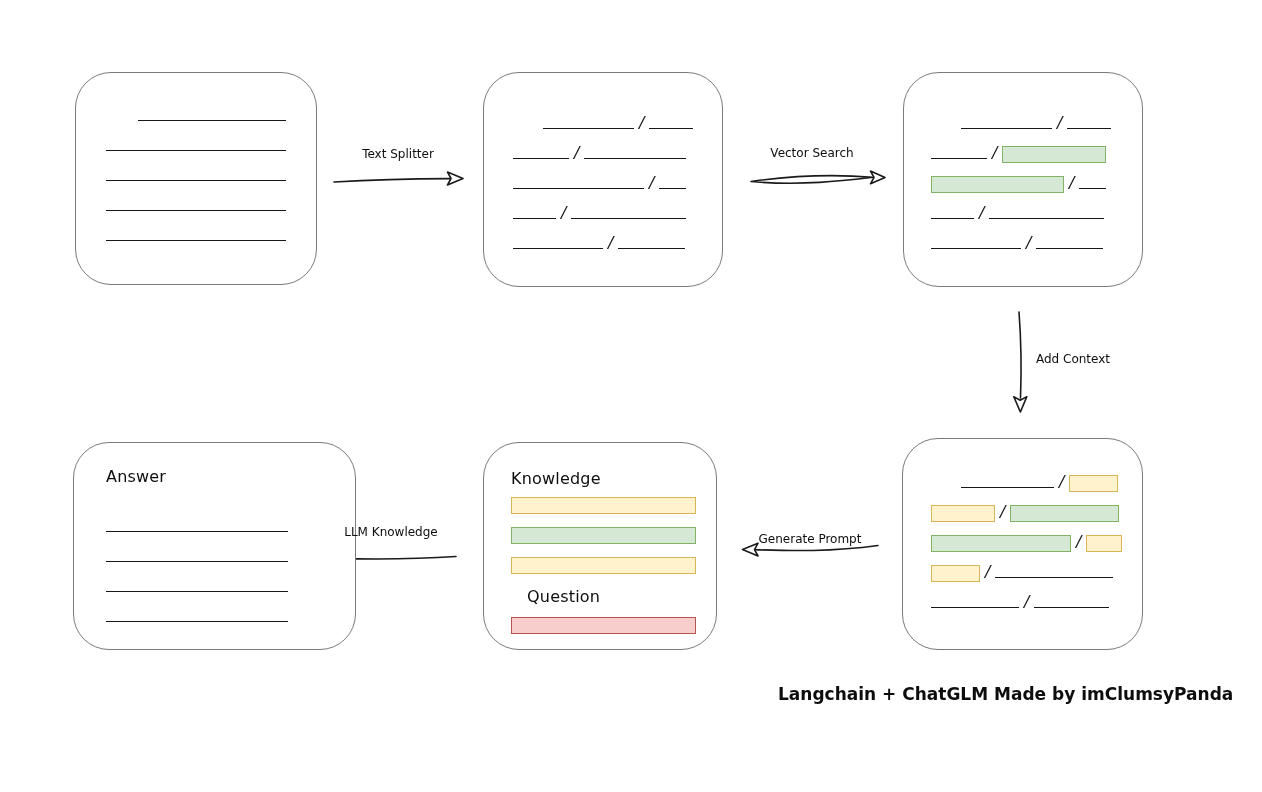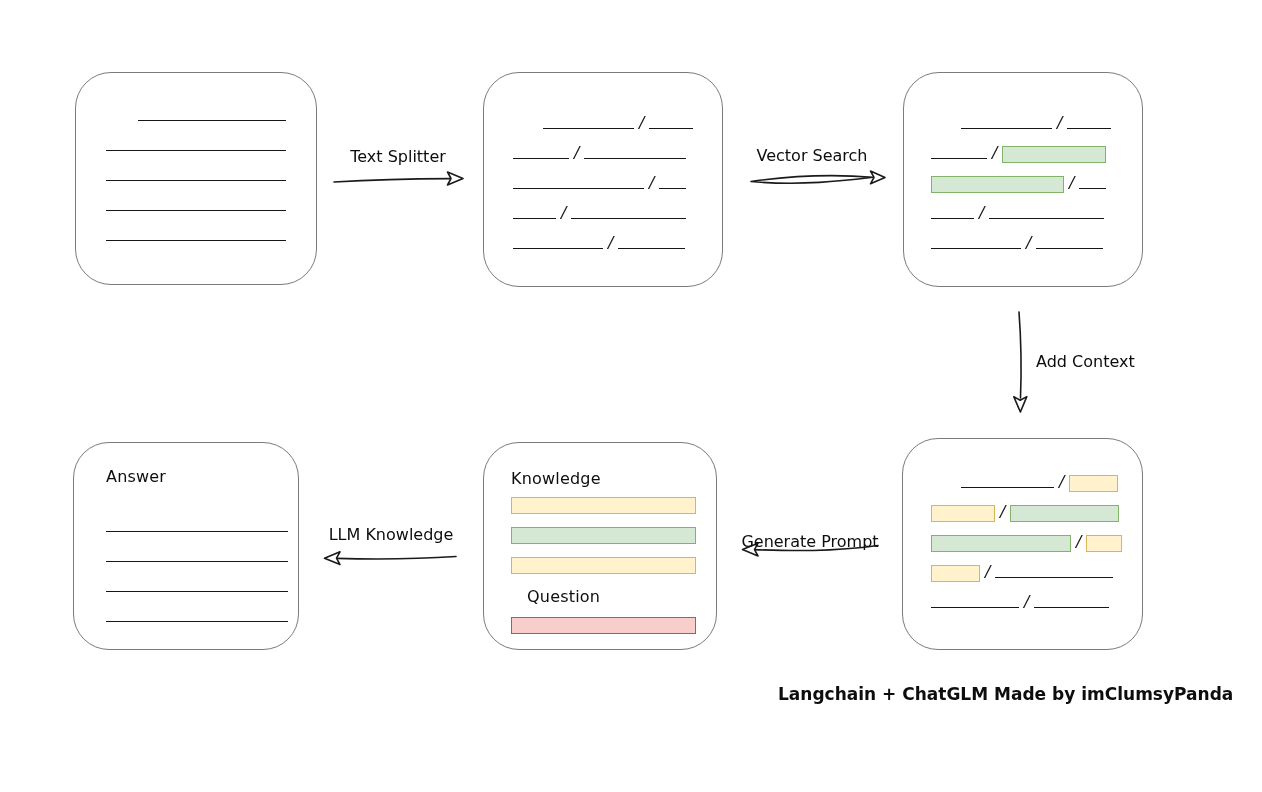--- a/index.html
+++ b/index.html
@@ -10,21 +10,21 @@
   .arrows{position:absolute;left:0;top:0;width:1262px;height:792px;pointer-events:none;}
   .box{
     position:absolute;background:#fff;border:1.4px solid var(--box-border,#7b7b7b);
     border-radius:36px;box-sizing:border-box;
   }
   .box-document{left:75px;top:72px;width:242px;height:213px;padding:18px 0 0 30px;}
   .box-chunks{left:483px;top:72px;width:240px;height:215px;padding:26px 0 0 29px;}
   .box-vector{left:903px;top:72px;width:240px;height:215px;padding:26px 0 0 27px;}
   .box-context{left:902px;top:438px;width:241px;height:212px;padding:19px 0 0 28px;}
   .box-prompt{left:483px;top:442px;width:234px;height:208px;padding:26px 34px 0 27px;}
-  .box-answer{left:73px;top:442px;width:226px;height:208px;padding:24px 0 0 32px;}
+  .box-answer{left:73px;top:442px;width:283px;height:208px;padding:24px 0 0 32px;}
   .line-row{height:30px;display:flex;align-items:flex-end;}
   .doc-line{height:0;border-bottom:1.7px solid var(--ink,#161616);}
   .seg-row{height:30px;display:flex;align-items:flex-end;}
   .seg-line{height:0;border-bottom:1.7px solid var(--ink,#161616);}
   .seg-slash{
     font-size:16px;line-height:15px;margin:0 5px -1px 5px;font-style:italic;
     font-weight:500;color:var(--ink,#161616);
   }
   .seg-green,.seg-yellow{height:15px;box-sizing:content-box;margin-bottom:-4px;}
   .seg-green{background:var(--green-fill);border:1.2px solid var(--green-border);}
@@ -32,21 +32,21 @@
   .box-heading{font-size:16px;font-weight:500;letter-spacing:.2px;color:#0d0d0d;margin:0;}
   .bar{width:183px;height:15px;box-sizing:content-box;margin-bottom:13px;}
   .bar-yellow{background:var(--yellow-fill);border:1.4px solid var(--yellow-border);}
   .bar-green{background:var(--green-fill);border:1.4px solid var(--green-border);}
   .bar-red{background:var(--red-fill);border:1.4px solid var(--red-border);}
   .knowledge-bars{margin-top:9px;}
   .question-heading{margin-top:0;margin-left:16px;}
   .question-bars{margin-top:11px;}
   .answer-lines{margin-top:16px;}
   .edge-label{
-    position:absolute;font-size:16px;font-weight:500;color:#0d0d0d;
+    position:absolute;font-size:12px;font-weight:500;color:#0d0d0d;
     text-align:center;white-space:nowrap;
   }
   .label-text-splitter{left:335px;top:147px;width:126px;}
   .label-vector-search{left:746px;top:146px;width:132px;}
   .label-add-context{left:1036px;top:352px;width:120px;text-align:left;}
   .label-generate-prompt{left:736px;top:516px;width:148px;margin-top:16px;}
   .label-llm-response{left:328px;top:525px;width:126px;}
   .caption{
     position:absolute;left:778px;top:684px;width:404px;text-align:center;
     font-size:17px;font-weight:700;color:#0d0d0d;white-space:nowrap;

